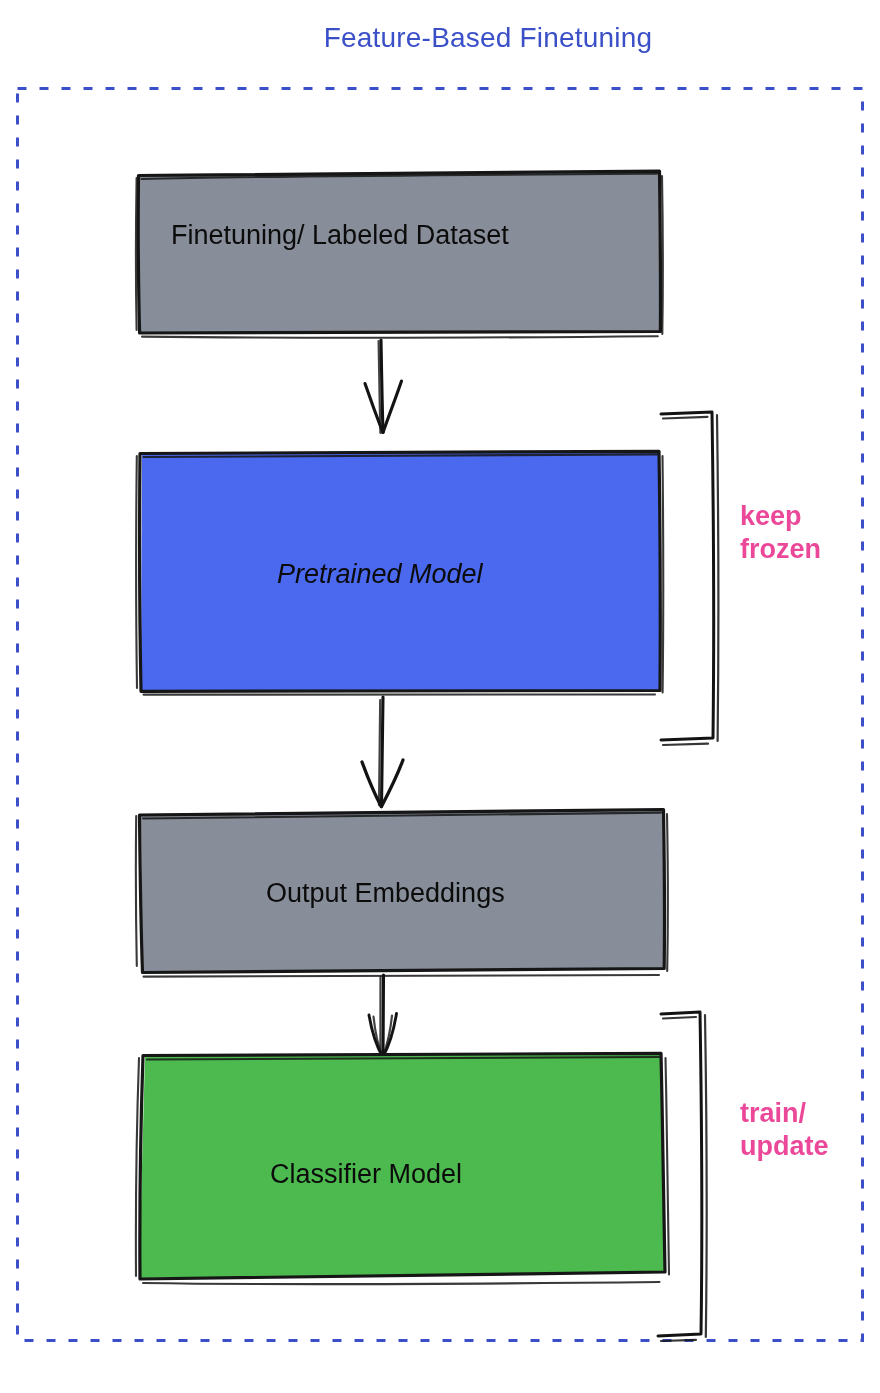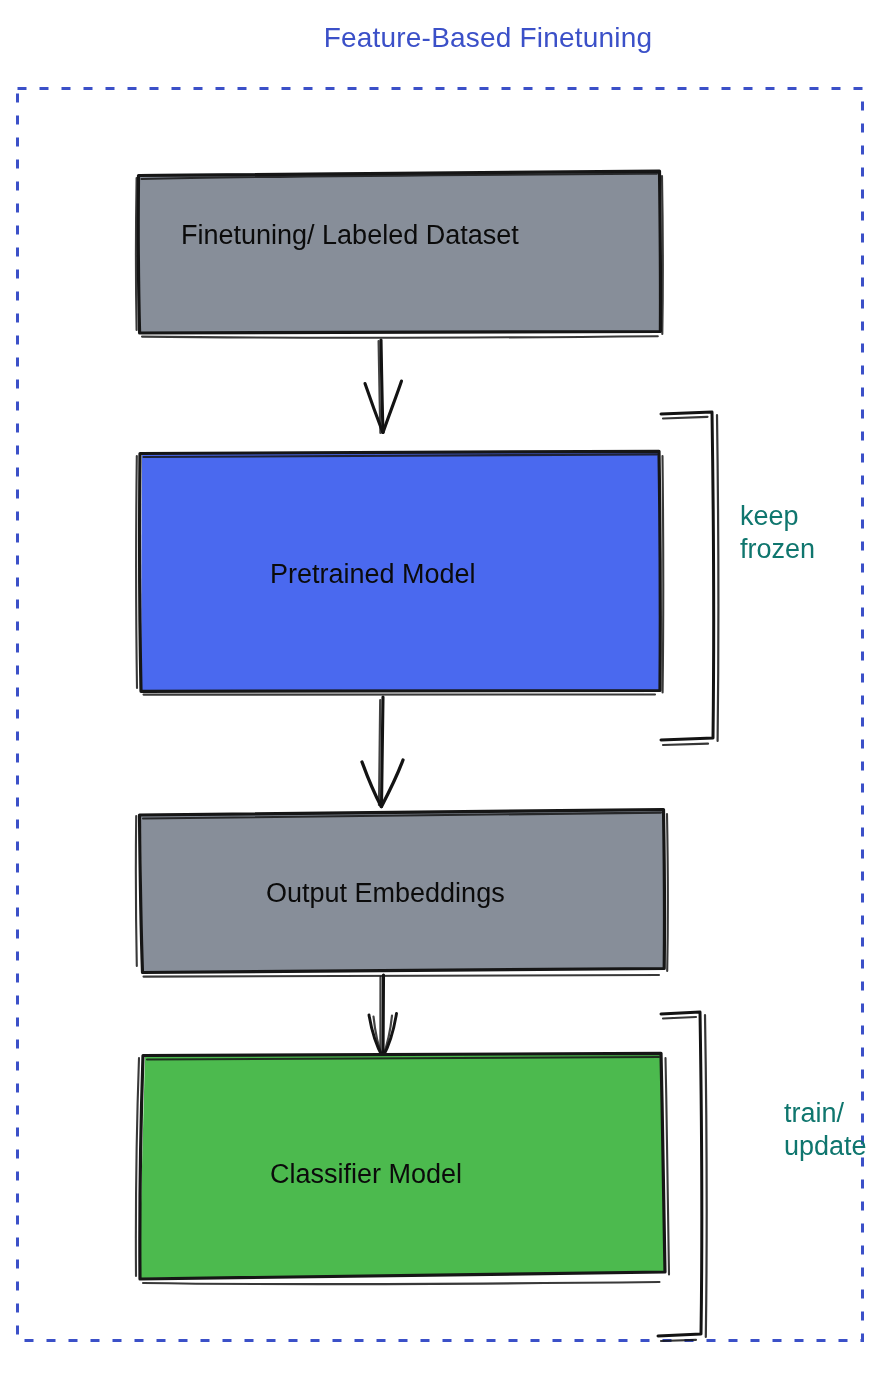--- a/index.html
+++ b/index.html
@@ -40,22 +40,22 @@
     font-size: 27px;
     font-weight: 400;
     color: #0b0b0b;
     white-space: nowrap;
     line-height: 1.15;
   }
   .side-label {
     position: absolute;
     font-family: "Liberation Sans", sans-serif;
     font-size: 27px;
-    font-weight: 400;
-    color: #0f766e;
+    font-weight: 700;
+    color: #ec4899;
     line-height: 1.22;
     white-space: pre-line;
   }
 </style>
 </head>
 <body>
 
 <svg id="canvas" viewBox="0 0 880 1393" xmlns="http://www.w3.org/2000/svg">
 
   <rect x="17.5" y="88.5" width="845" height="1252" fill="none" stroke="#3b50c8" stroke-width="3" stroke-dasharray="9 13" stroke-linecap="butt"></rect>
@@ -140,25 +140,25 @@
   <g>
     <path d="M661,1014 L700,1012 C701.6,1110 702.4,1240 701.0,1334 L658,1336" fill="none" stroke="#131313" stroke-width="3.0" stroke-linecap="round" stroke-linejoin="round"></path>
     <path d="M663,1018.5 L696.0,1017.0 M705.0,1015.0 C706.6,1112 707.2,1242 705.8,1337.0
              M696.0,1339.8 L661,1341.0" fill="none" stroke="#131313" stroke-width="2.2" stroke-linecap="round" stroke-linejoin="round" opacity="0.85"></path>
   </g>
 
 </svg>
 
 <div class="diagram-title">Feature-Based Finetuning</div>
 
-<div class="node-label" style="left:181px; top:220px;text-align:center;">Finetuning/ Labeled Dataset</div>
+<div class="node-label" style="left:171px; top:220px;text-align:center;">Finetuning/ Labeled Dataset</div>
 
-<div class="node-label" style="left:270px; top:559px;">Pretrained Model</div>
+<div class="node-label" style="left:277px; top:559px;font-style:italic;">Pretrained Model</div>
 
 <div class="node-label" style="left:266px; top:878px;">Output Embeddings</div>
 
 <div class="node-label" style="left:270px; top:1159px;">Classifier Model</div>
 
 <div class="side-label" style="left:740px; top:500px;">keep
 frozen</div>
 
-<div class="side-label" style="left:740px; top:1097px;margin-left:44px;">train/
+<div class="side-label" style="left:740px; top:1097px;">train/
 update</div>
 
 </body></html>

